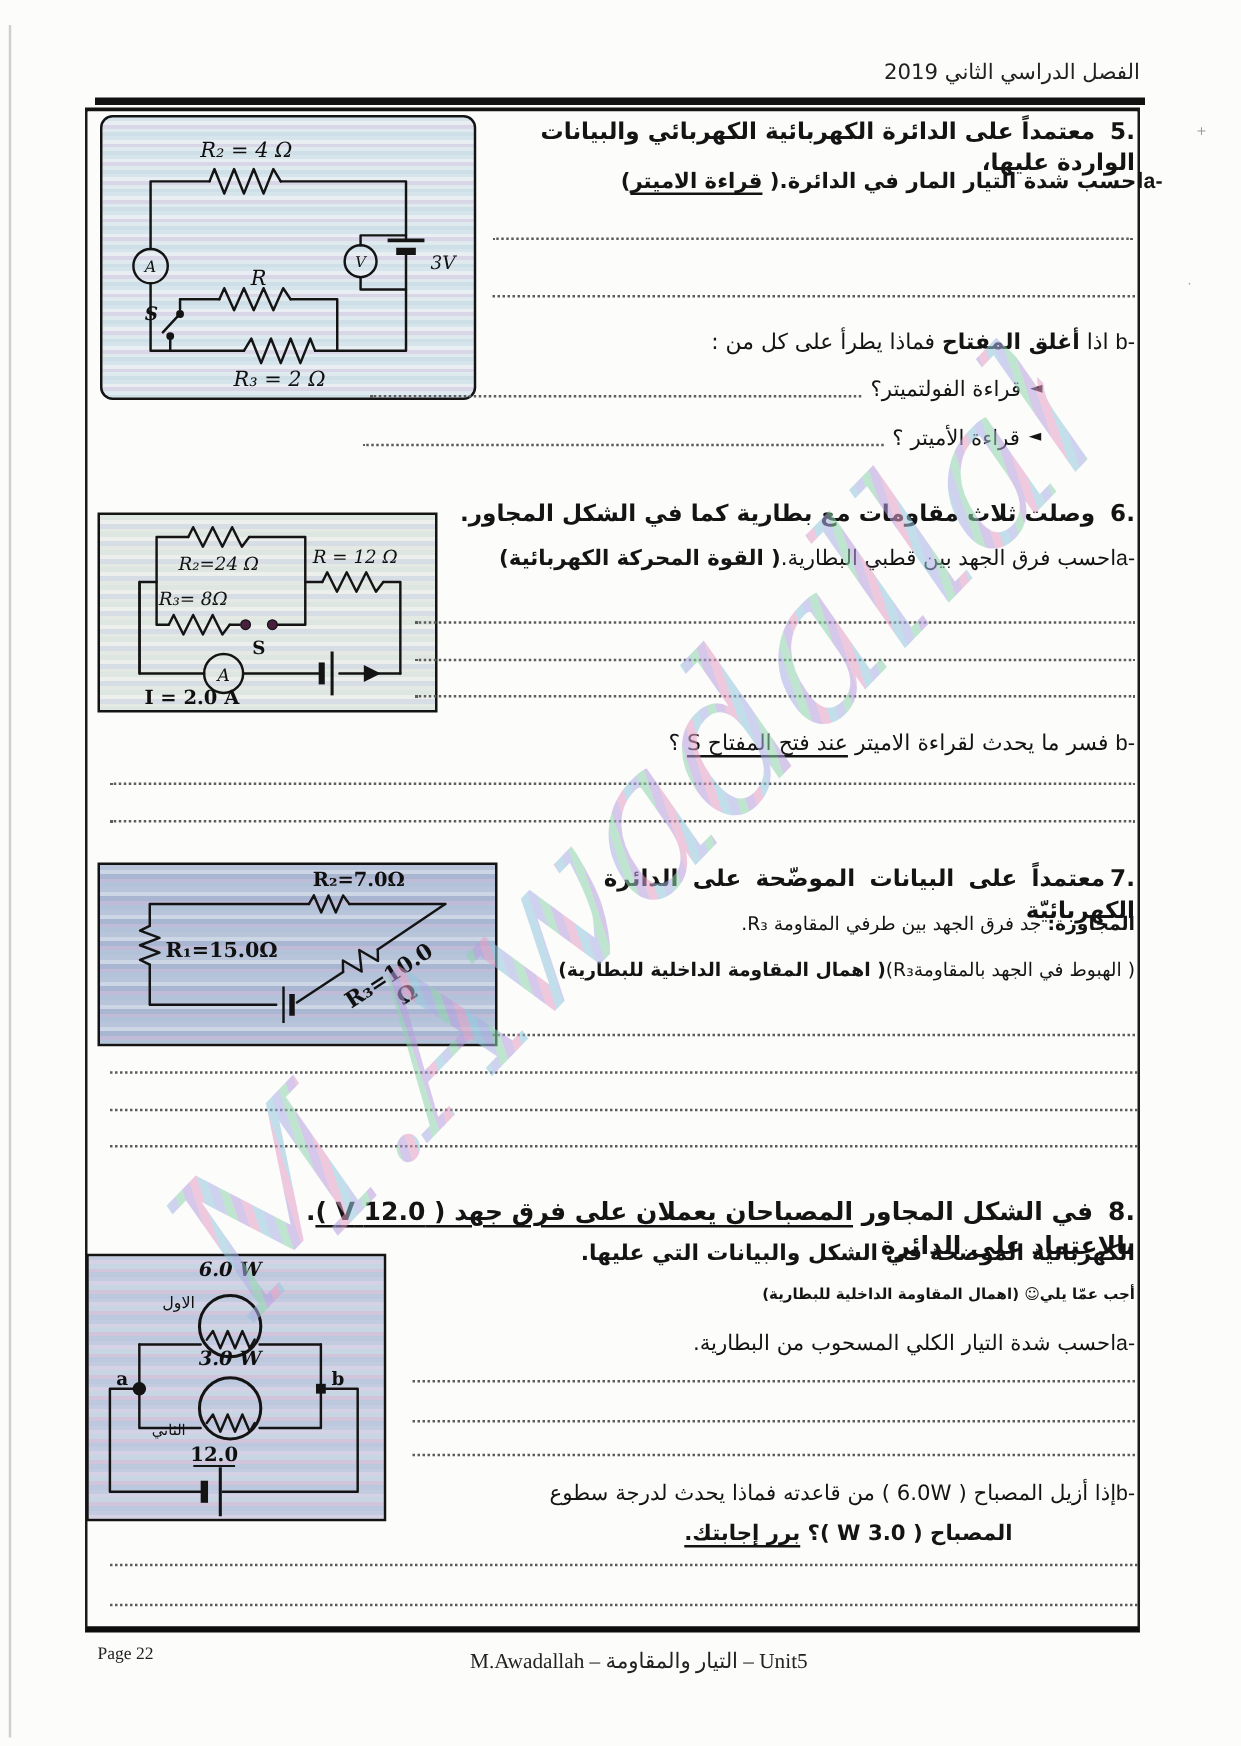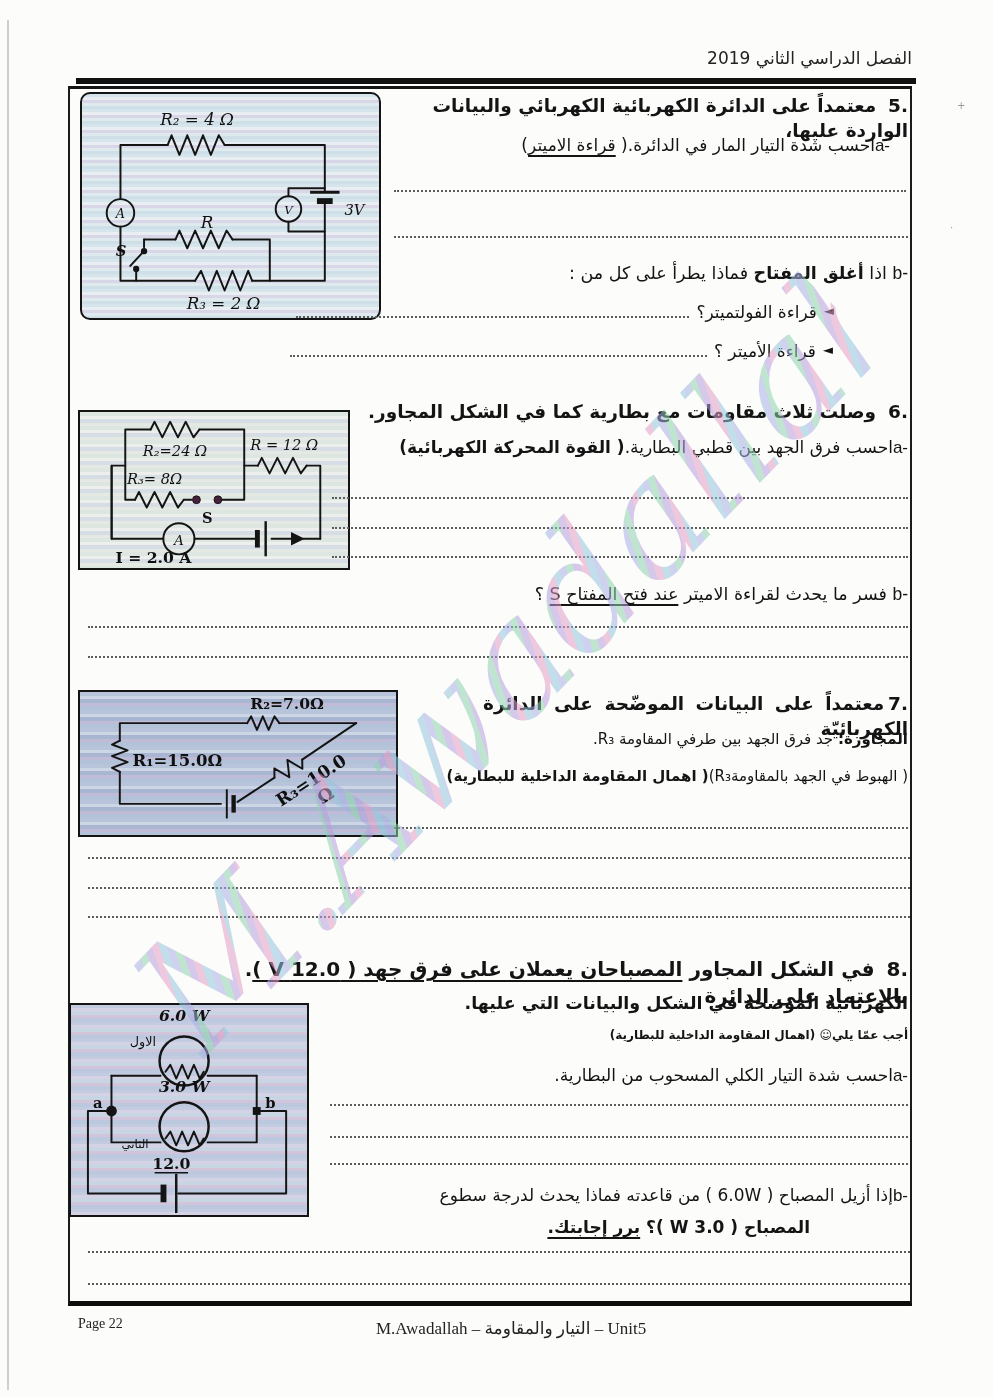--- a/index.html
+++ b/index.html
@@ -105,21 +105,21 @@
         <text x="266" y="123" text-anchor="start" class="lbl-serif" font-size="15">3V</text>
         <text x="38" y="126" text-anchor="middle" class="lbl-serif" font-size="13">A</text>
         <text x="209" y="122" text-anchor="middle" class="lbl-serif" font-size="12">V</text>
         <text x="44" y="165" text-anchor="end" class="lbl-bold" font-size="15" font-style="italic">S</text>
       </svg>
     </div>
 
     <div class="tblock" style="left:390px; top:94px; width:518px; font-size:18.5px; font-weight:bold;">
       <span class="qnum">5.</span><span>معتمداً على الدائرة الكهربائية الكهربائي والبيانات الواردة عليها،</span>
     </div>
-    <div class="tblock" style="left:372px; top:134px; width:518px; font-size:17px;">
+    <div class="tblock" style="left:412px; top:134px; width:518px; font-size:17px;font-weight:bold;">
       <span class="lat">a-</span><span>احسب شدة التيار المار في الدائرة.( </span><span class="u">قراءة الاميتر</span><span>)</span>
     </div>
     <div class="dots" style="left:394px; top:190px; width:512px;"></div>
     <div class="dots" style="left:394px; top:236px; width:514px;"></div>
 
     <div class="tblock" style="left:390px; top:262px; width:518px; font-size:17.5px;">
       <span class="lat">b-</span><span> اذا </span><span class="b">أغلق المفتاح</span><span> فماذا يطرأ على كل من :</span>
     </div>
     <div class="blt" style="left:296px; top:300px; width:538px;">
       <span class="glyph">◄</span>

